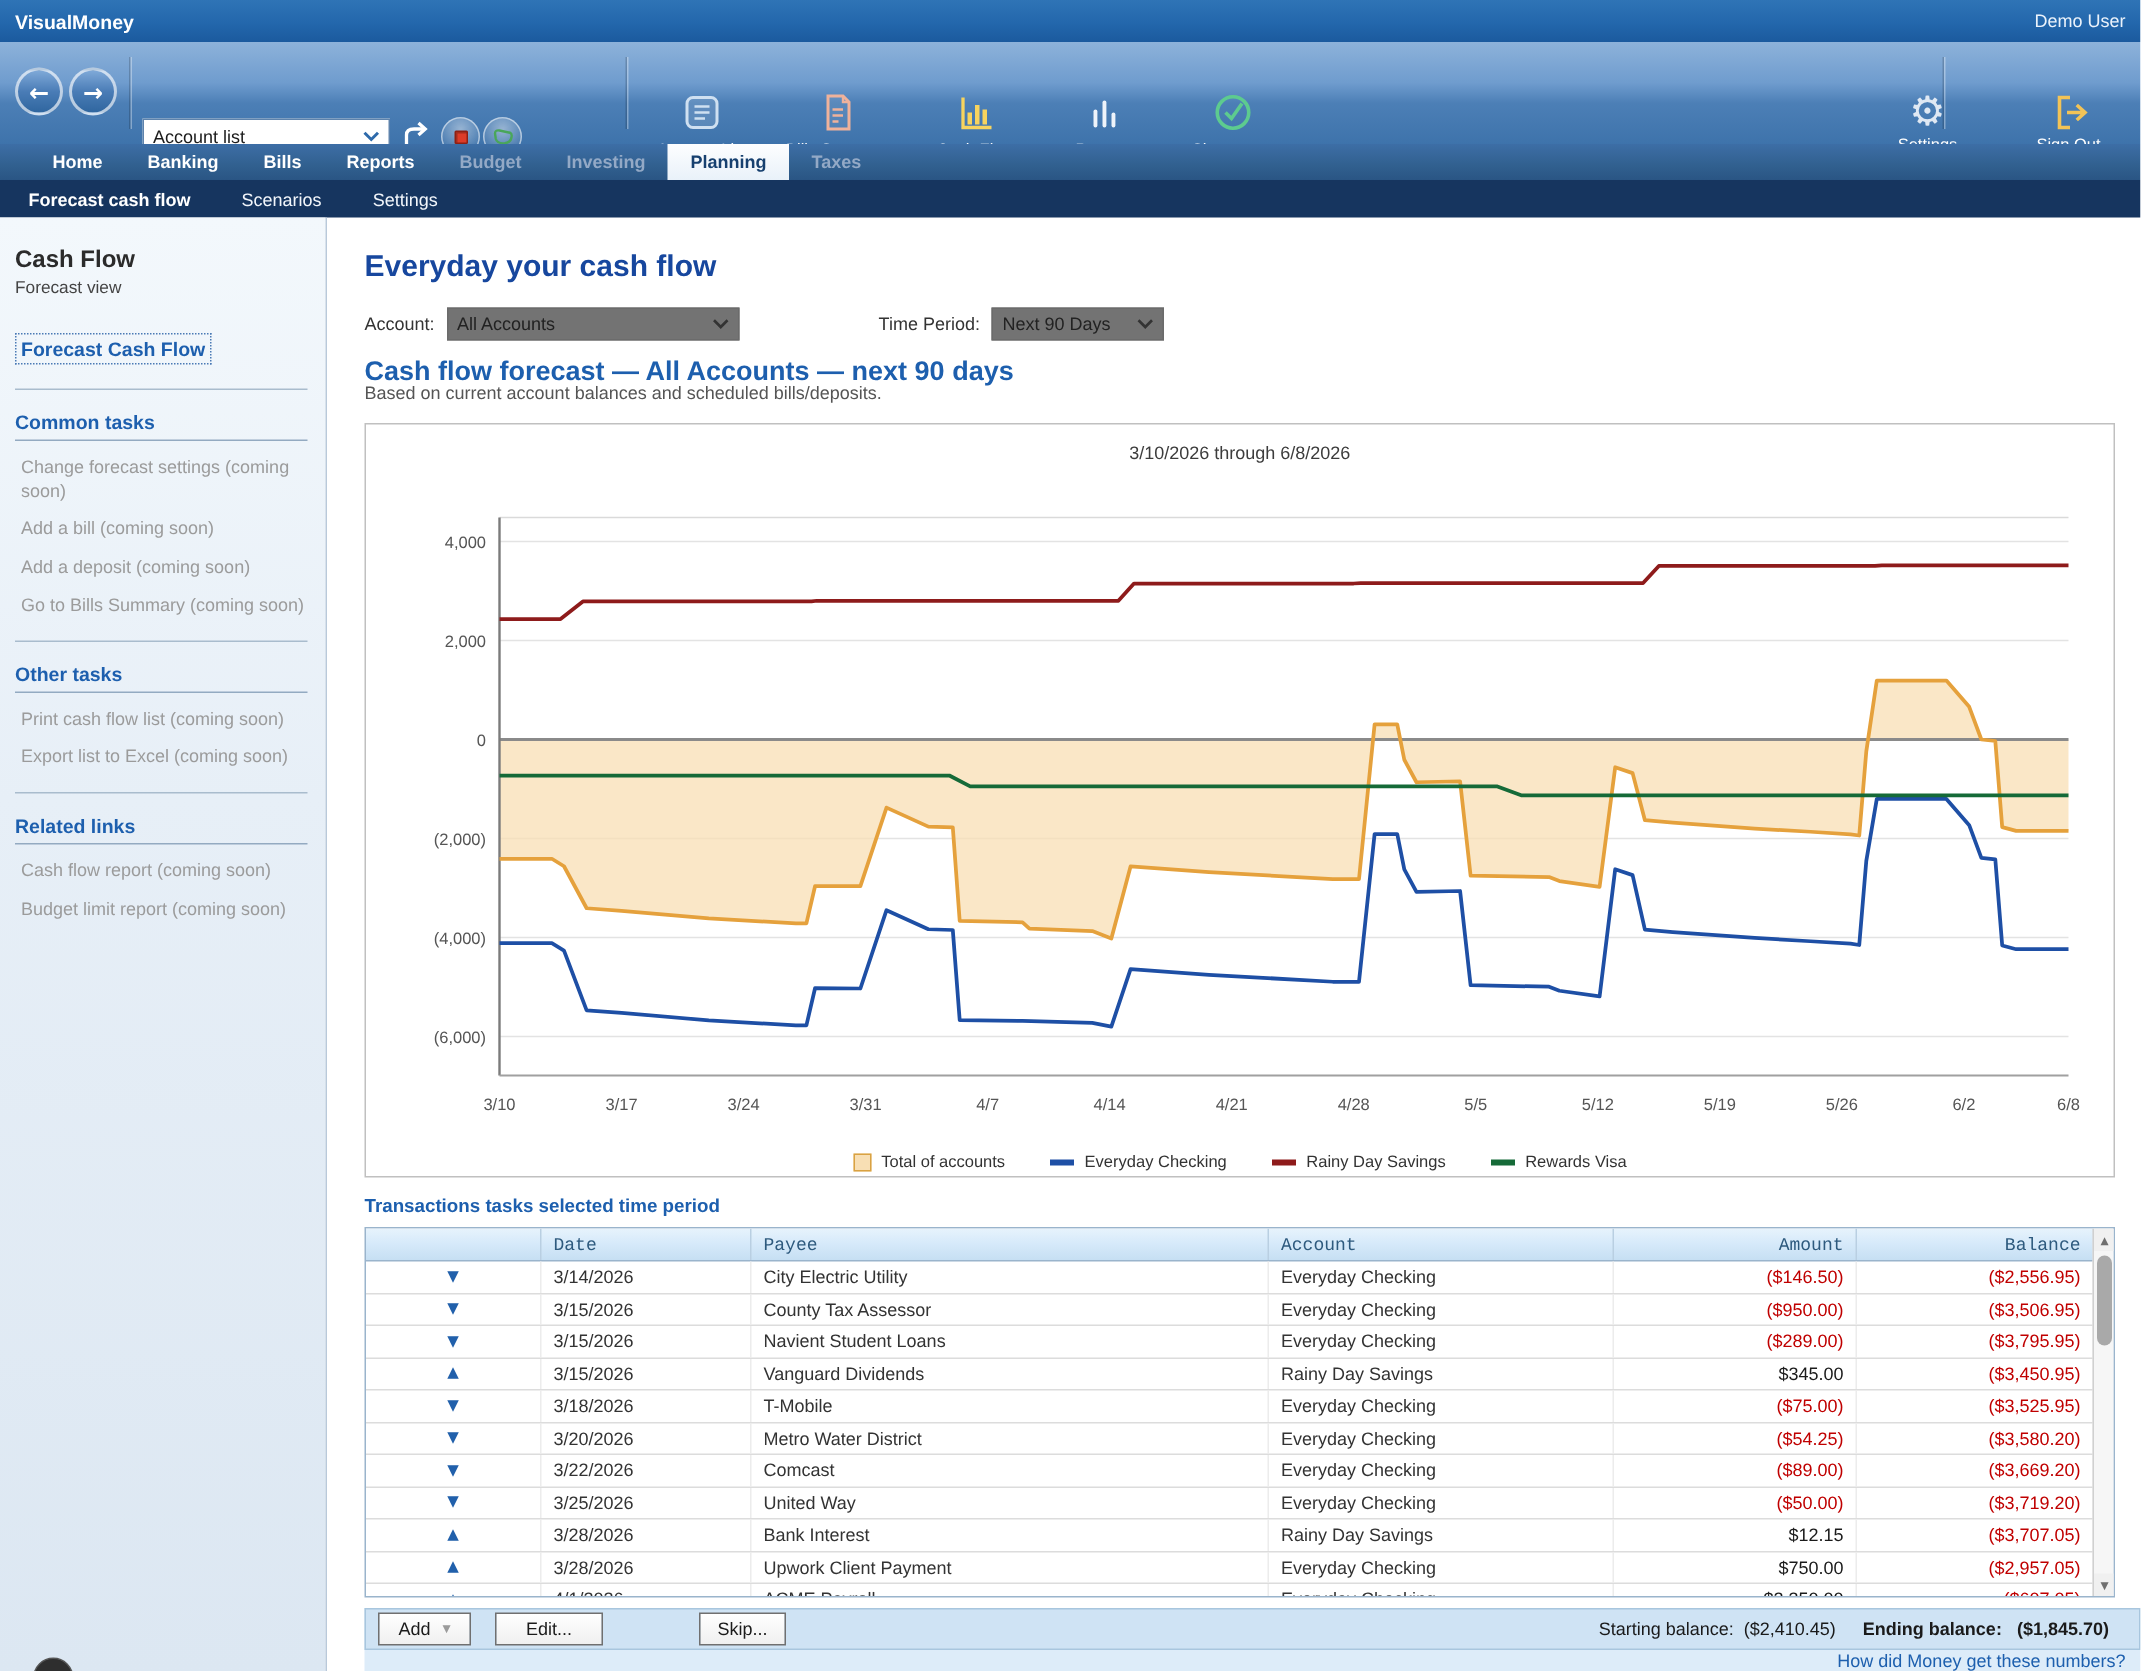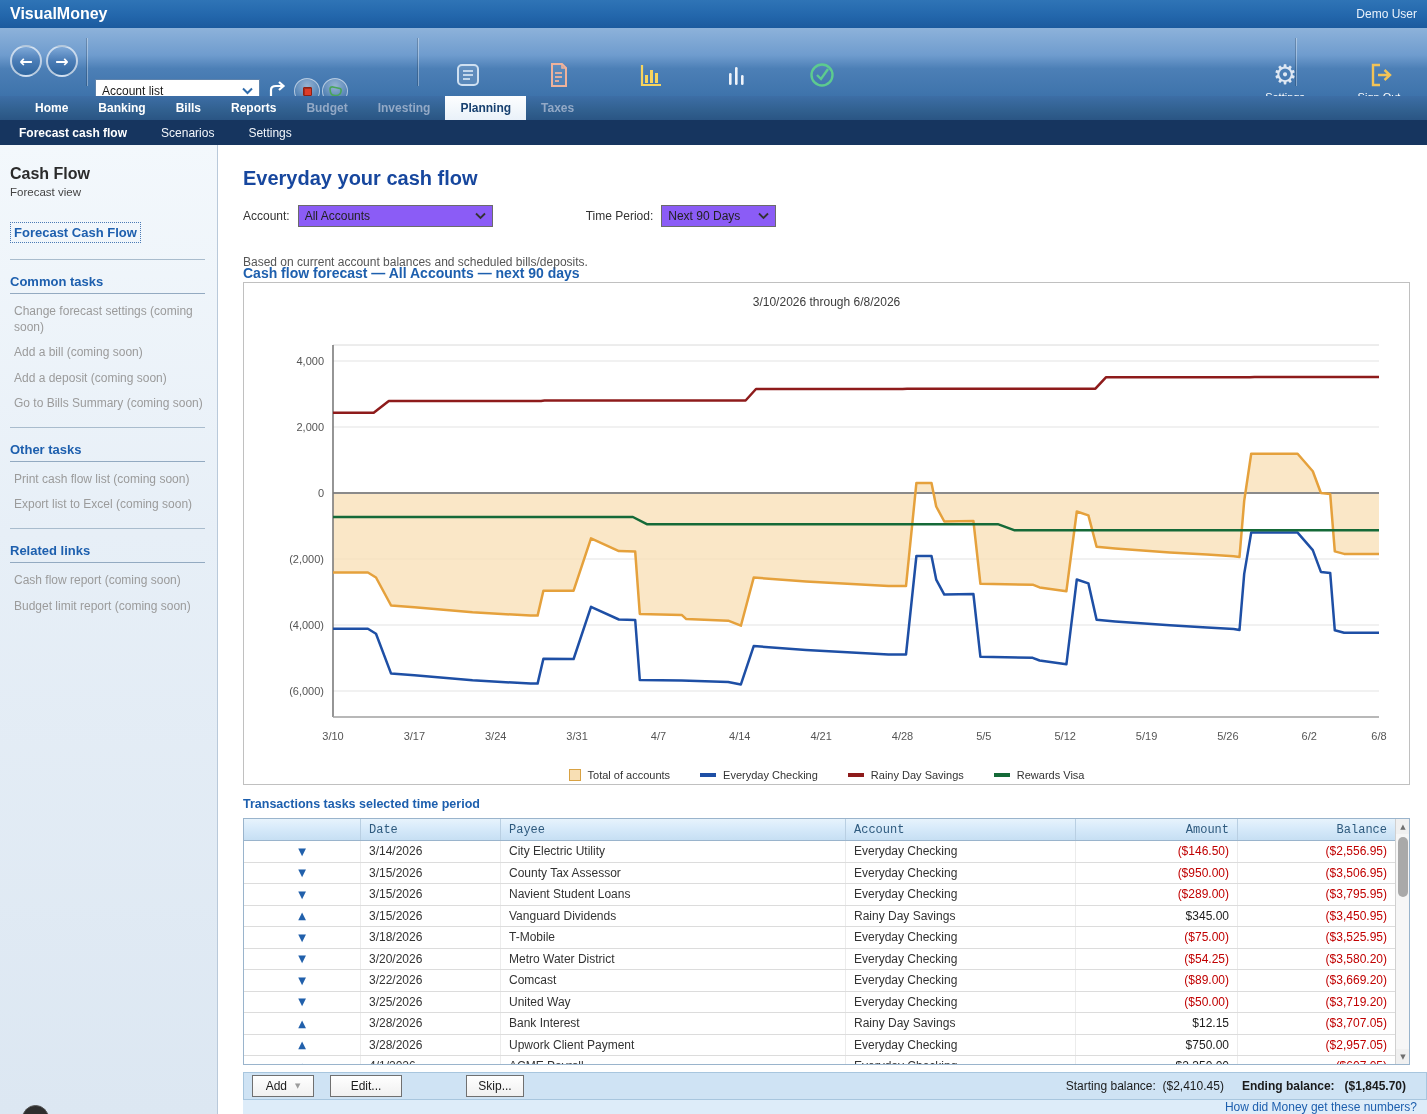--- a/index.html
+++ b/index.html
@@ -3,21 +3,21 @@
 <meta charset="utf-8">
 <style>
   * { margin:0; padding:0; box-sizing:border-box; }
   html,body { width:1427px; height:1114px; overflow:hidden; }
   body { position:relative; font-family:"Liberation Sans", sans-serif; font-size:12px; background:#ffffff; color:#222; }
 
   
   .titlebar { position:absolute; left:0; top:0; width:1427px; height:28px;
     background:linear-gradient(180deg,#2f74b6 0%,#2367ac 55%,#1b5a9e 100%);
     display:flex; align-items:center; justify-content:space-between; padding:0 10px; }
-  .titlebar .app { color:#fff; font-weight:bold; font-size:16px; }
+  .titlebar .app { color:#fff; font-weight:bold; font-size:13px; }
   .titlebar .user { color:#eaf2fb; font-size:12px; }
 
   
   .toolbar { position:absolute; left:0; top:28px; width:1427px; height:68px;
     background:linear-gradient(180deg,#8db2da 0%,#6f9cce 40%,#4c7fb6 60%,#3e73ab 100%); }
   .navbtn { position:absolute; top:17px; width:32px; height:32px; border-radius:50%;
     background:linear-gradient(180deg,#7fa9d8 0%,#4a7cb6 50%,#2f669f 100%);
     border:2px solid rgba(255,255,255,.65); color:#fff; font-size:16px; font-weight:bold;
     display:flex; align-items:center; justify-content:center; cursor:pointer; font-family:"DejaVu Sans",sans-serif; }
   .sep { position:absolute; top:10px; height:48px; width:1px; background:rgba(255,255,255,.35); box-shadow:-1px 0 0 rgba(0,0,0,.18); }
@@ -56,25 +56,25 @@
     border:1px dotted #4a7ab5; padding:2px 3px; cursor:pointer; }
   .sb-hr { border:none; border-top:1px solid #a9bccd; margin:16px 0 0 0; }
   .sb-section { margin-top:14px; }
   .sb-head { color:#1d5fae; font-size:13px; font-weight:bold; padding-bottom:4px; border-bottom:1px solid #93aac1; }
   .sb-item { color:#9b9b9b; font-size:12px; margin-top:9px; line-height:1.35; padding-left:4px; }
 
   
   .main-heading { position:absolute; left:243px; top:167px; font-size:20px; font-weight:bold; color:#17479e; }
   .filters { position:absolute; left:243px; top:205px; display:flex; align-items:center; }
   .filters .flabel { color:#333; margin-right:8px; }
-  .fakeselect { height:22px; border:1px solid #6b6b6b; background:#8b5cf6; display:flex; align-items:center; justify-content:space-between; padding:0 6px; cursor:pointer; }
+  .fakeselect { height:22px; border:1px solid #6b6b6b; background:#737373; display:flex; align-items:center; justify-content:space-between; padding:0 6px; cursor:pointer; }
   .fs-account { width:195px; }
   .fs-period { width:115px; margin-left:0; }
   .gap90 { width:93px; }
-  .forecast-title { position:absolute; left:243px; top:237px; color:#1d5fae; font-weight:bold; font-size:14px;margin-top:28px; }
+  .forecast-title { position:absolute; left:243px; top:237px; color:#1d5fae; font-weight:bold; font-size:18px; }
   .forecast-desc { position:absolute; left:243px; top:255px; color:#555; font-size:12px; }
 
   
   .chartpanel { position:absolute; left:243px; top:282px; width:1167px; height:503px; border:1px solid #c0c0c0; background:#fff; }
   .chart-title { height:30px; display:flex; align-items:center; justify-content:center; color:#3c3c3c; font-size:12px; padding-top:8px; }
   .legend { height:24px; display:flex; align-items:center; justify-content:center; gap:30px; }
   .legenditem { display:flex; align-items:center; gap:7px; color:#333; font-size:11px; }
   .sw-area { width:12px; height:12px; background:#F8DFB4; border:1.5px solid #D9A243; }
   .sw-line { width:16px; height:4px; }
 

